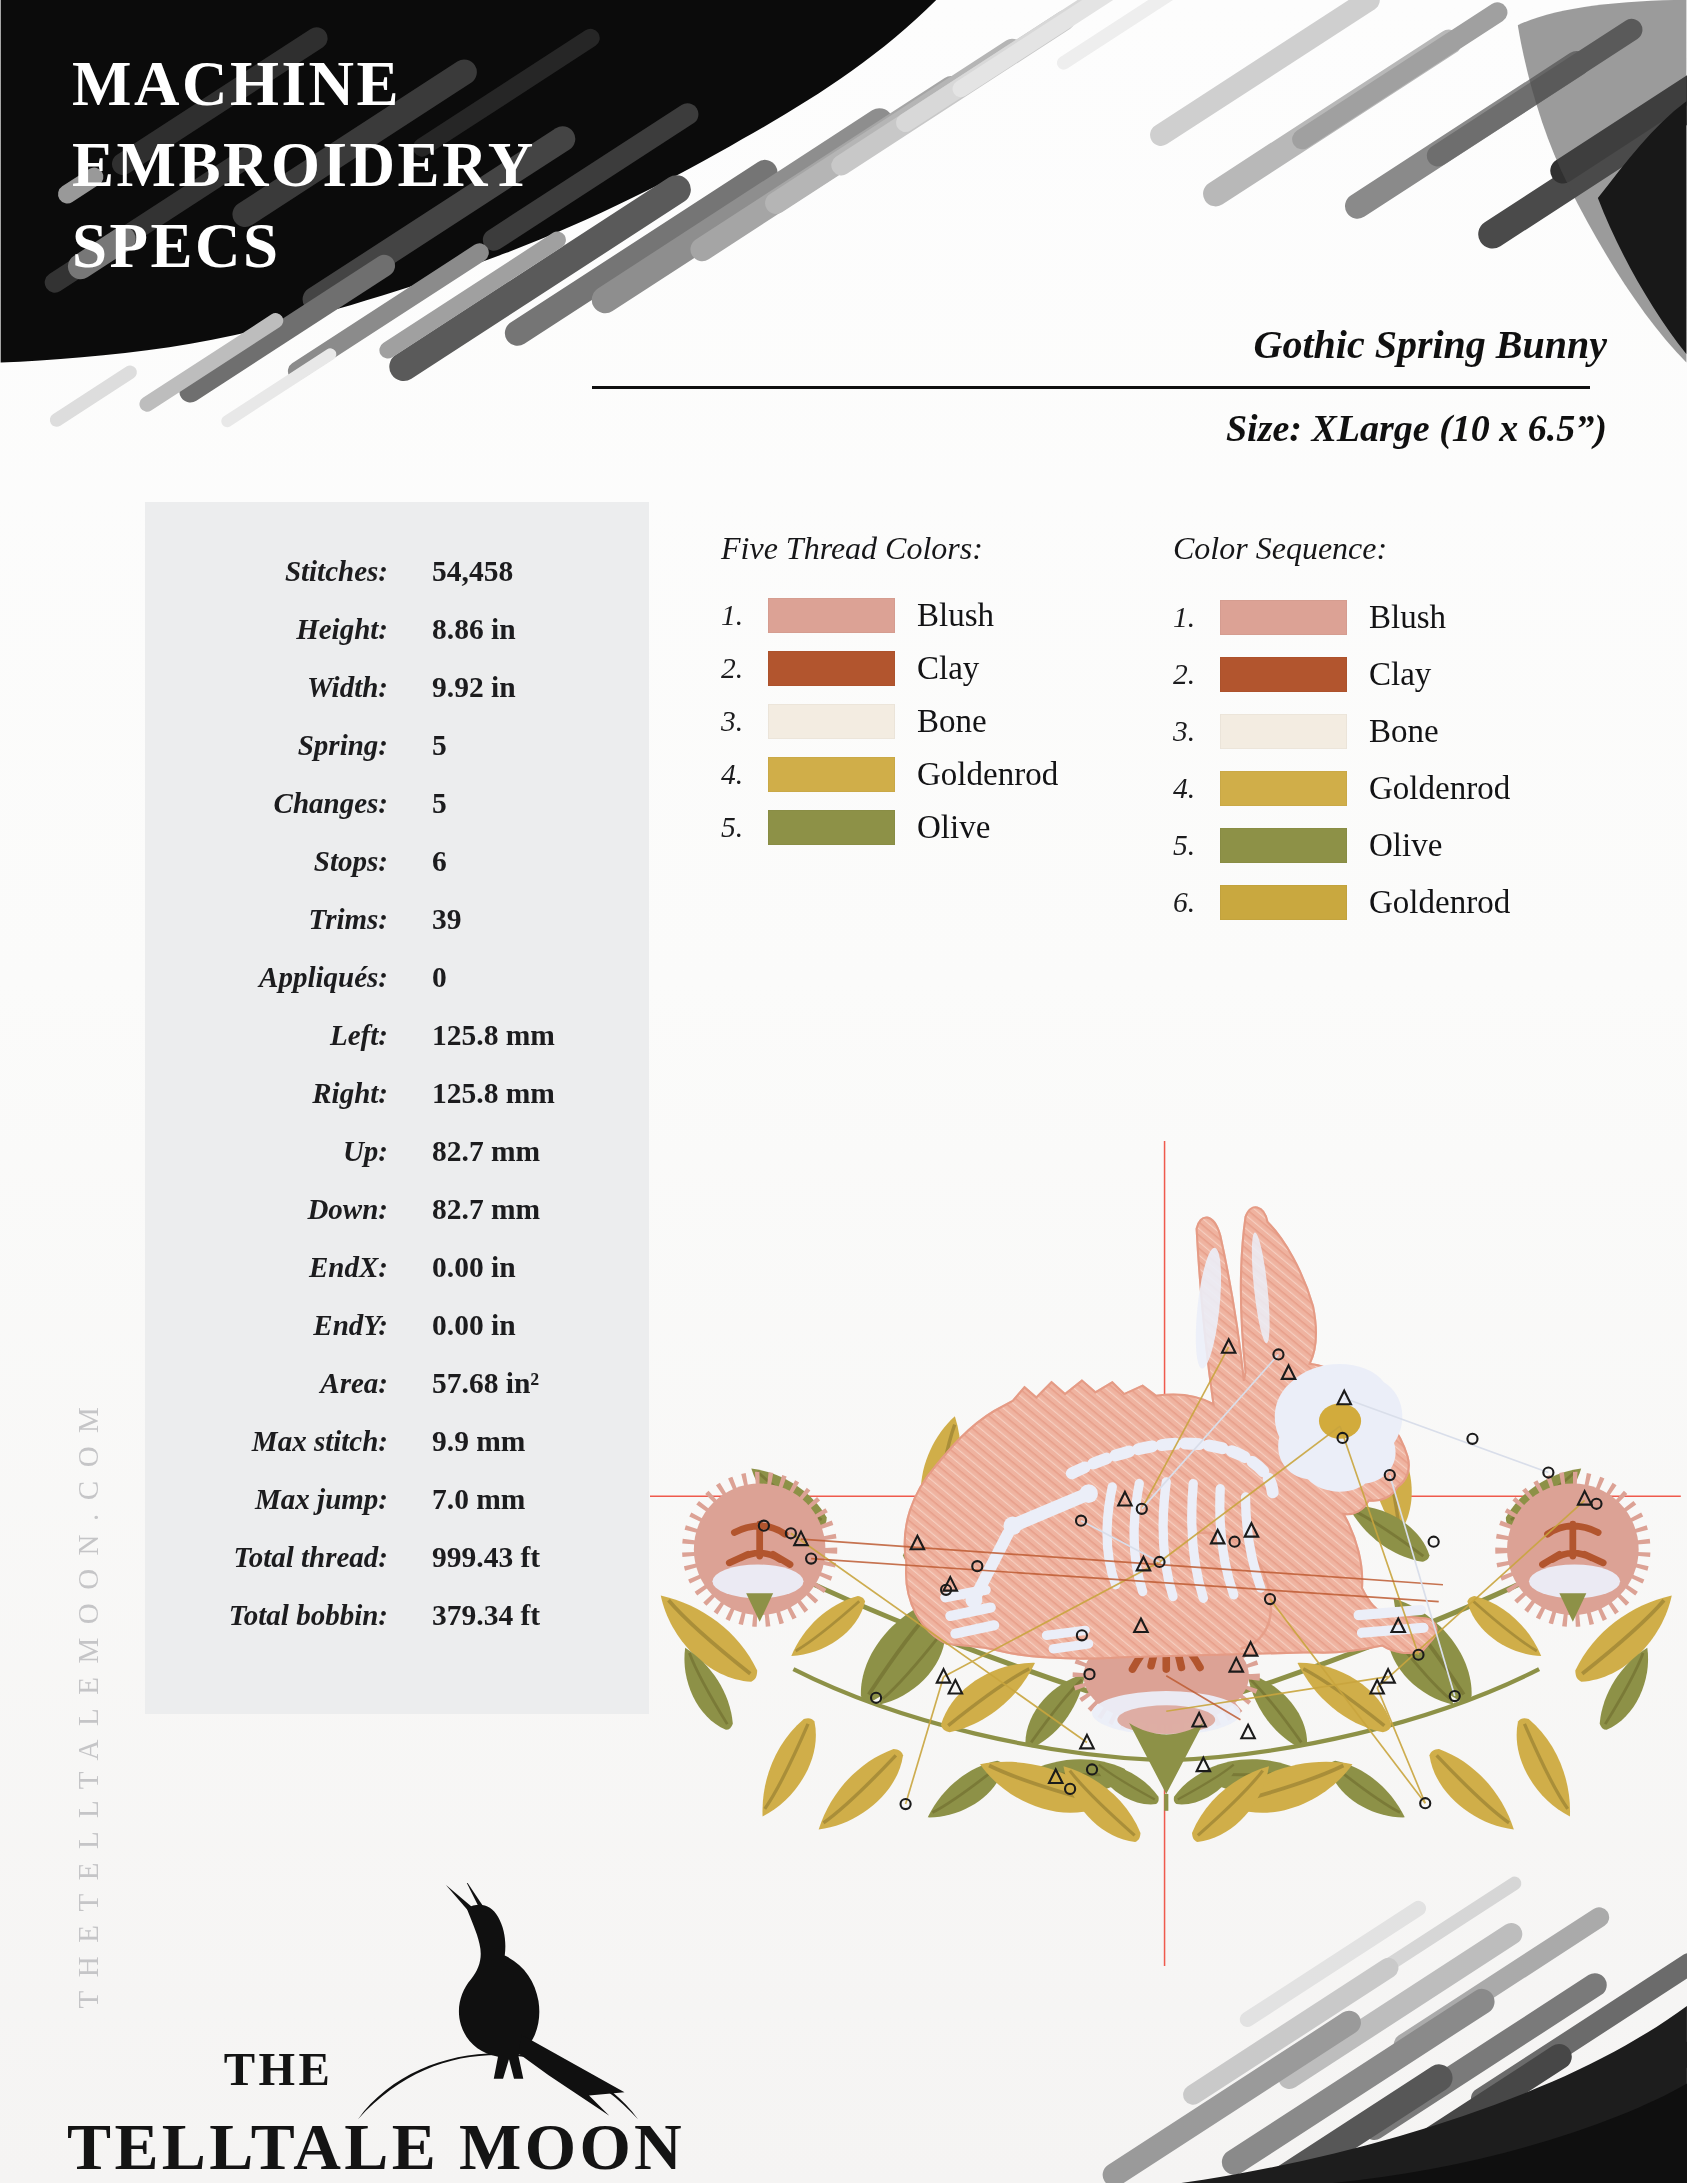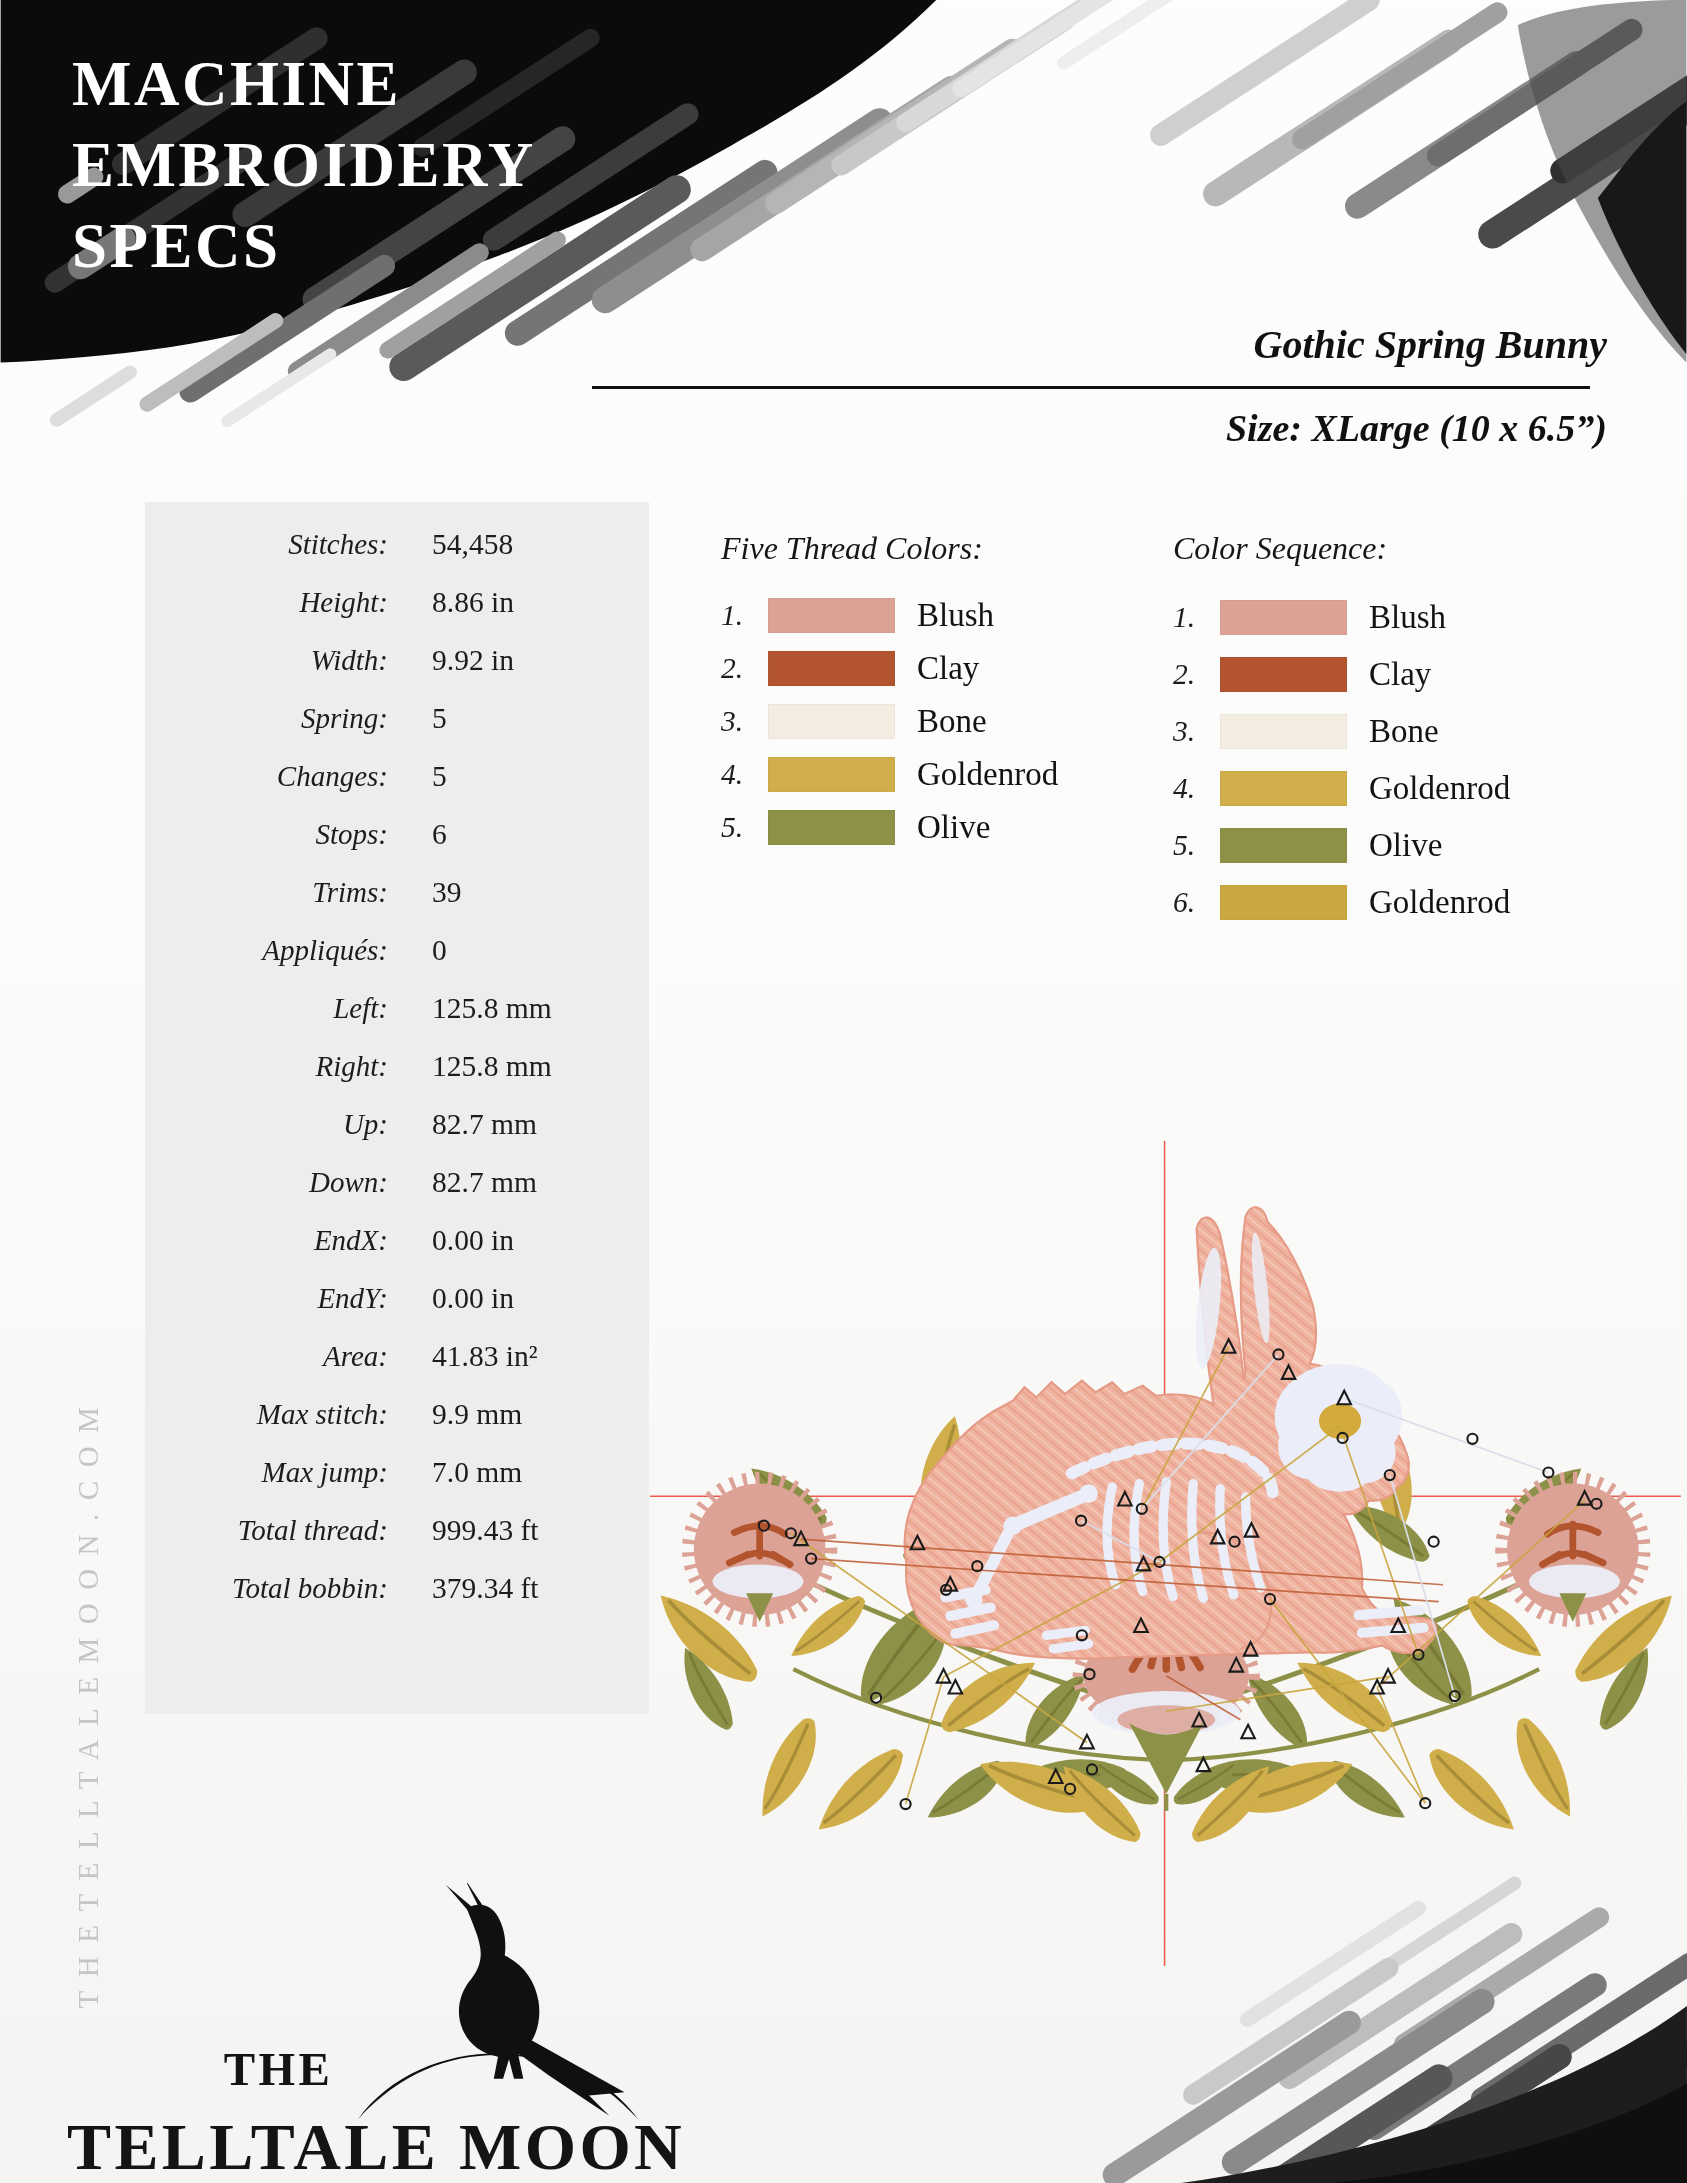--- a/index.html
+++ b/index.html
@@ -27,21 +27,21 @@
   }
   .header-rule{
     margin-top:18.6px;margin-left:23px;height:3.4px;background:#101010;border:none;width:998px;
   }
   .design-size{
     margin-top:17px;font-size:38px;font-weight:700;font-style:italic;color:#101010;
   }
   
   .specs-panel{
     position:absolute;left:145px;top:502px;width:504px;height:1212px;
-    background:#ecedee;padding-top:13px;box-sizing:border-box;
+    background:#ecedee;padding-top:40px;box-sizing:border-box;font-weight:bold;
   }
   .spec-row{display:flex;height:58px;align-items:center;}
   .spec-label{
     width:243px;text-align:right;font-style:italic;font-size:29px;color:#1c1c1e;
     white-space:nowrap;
   }
   .spec-value{margin-left:44px;font-size:29.5px;color:#1c1c1e;white-space:nowrap;}
   
   .color-section{position:absolute;}
   .section-title{font-size:32px;font-style:italic;color:#161618;}
@@ -198,21 +198,21 @@
         <div class="spec-value">0.00 in</div>
       </div>
 
       <div class="spec-row">
         <div class="spec-label">EndY:</div>
         <div class="spec-value">0.00 in</div>
       </div>
 
       <div class="spec-row">
         <div class="spec-label">Area:</div>
-        <div class="spec-value">41.83 in²</div>
+        <div class="spec-value">57.68 in²</div>
       </div>
 
       <div class="spec-row">
         <div class="spec-label">Max stitch:</div>
         <div class="spec-value">9.9 mm</div>
       </div>
 
 
       <div class="spec-row">
         <div class="spec-label">Max jump:</div>

